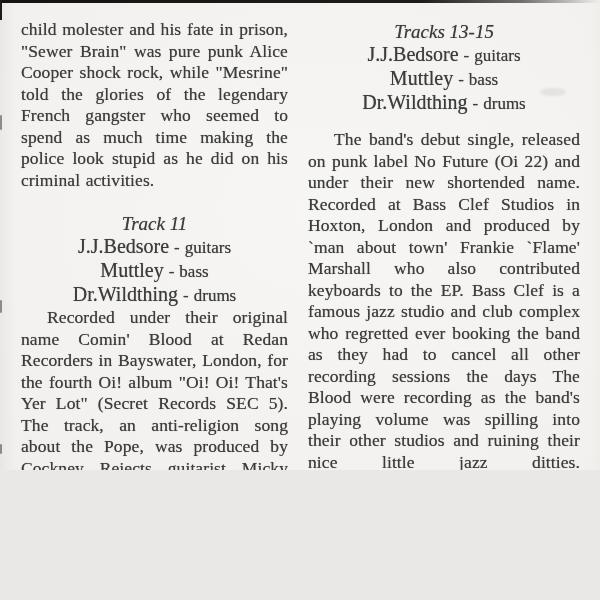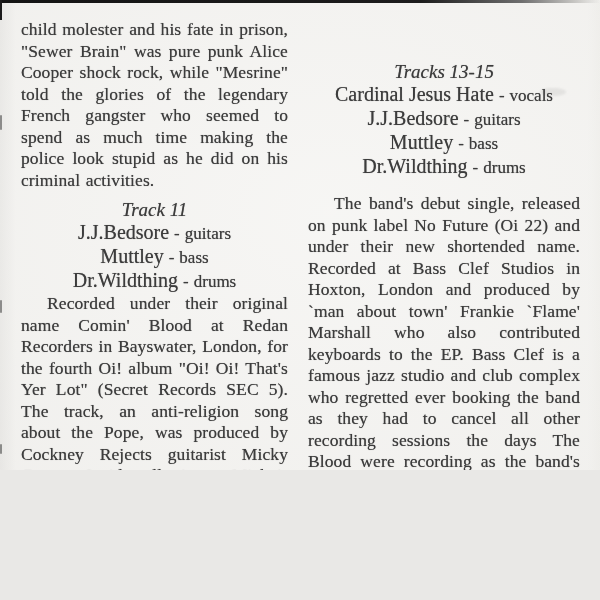--- a/index.html
+++ b/index.html
@@ -52,23 +52,22 @@
     text-justify: inter-word;
     word-spacing: 0.06em;
     letter-spacing: 0.1px;
   }
   .indent { text-indent: 26px; }
   .track-heading {
     font-style: italic;
     font-size: 19px;
     line-height: 23px;
     text-align: center;
-    margin-top: 40px;
   }
-  .col-left .track-heading { margin-top: 7px; }
+  .col-left .track-heading { margin-top: 21px; }
   .credits { text-align: center; }
   .credit-line { line-height: 23px; white-space: nowrap; }
   .credit-name { font-size: 20px; }
   .credit-sep  { font-size: 17px; margin: 0 5px; }
   .credit-role { font-size: 17px; }
   .col-left .body-text.second { }
   .col-right .body-text { margin-top: 14px; }
 </style>
 </head>
 <body>
@@ -101,23 +100,20 @@
     </div>
 
     <p class="body-text second indent">Recorded under their original name Comin' Blood at Redan Recorders in Bayswater, London, for the fourth Oi! album "Oi! Oi! That's Yer Lot" (Secret Records SEC 5). The track, an anti-religion song about the Pope, was produced by Cockney Rejects guitarist Micky Geggus. Incidentally, it was Micky's brother Stinky Turner who `discovered' the band.</p>
   </div>
 
   <div class="col col-right">
     <div class="track-heading">Tracks 13-15</div>
 
     <div class="credits">
       <div class="credit-line">
-        <span class="credit-name">Cardinal Jesus Hate</span><span class="credit-sep">-</span><span class="credit-role">vocals</span>
-      </div>
-      <div class="credit-line">
         <span class="credit-name">J.J.Bedsore</span><span class="credit-sep">-</span><span class="credit-role">guitars</span>
       </div>
       <div class="credit-line">
         <span class="credit-name">Muttley</span><span class="credit-sep">-</span><span class="credit-role">bass</span>
       </div>
       <div class="credit-line">
         <span class="credit-name">Dr.Wildthing</span><span class="credit-sep">-</span><span class="credit-role">drums</span>
       </div>
     </div>
 

